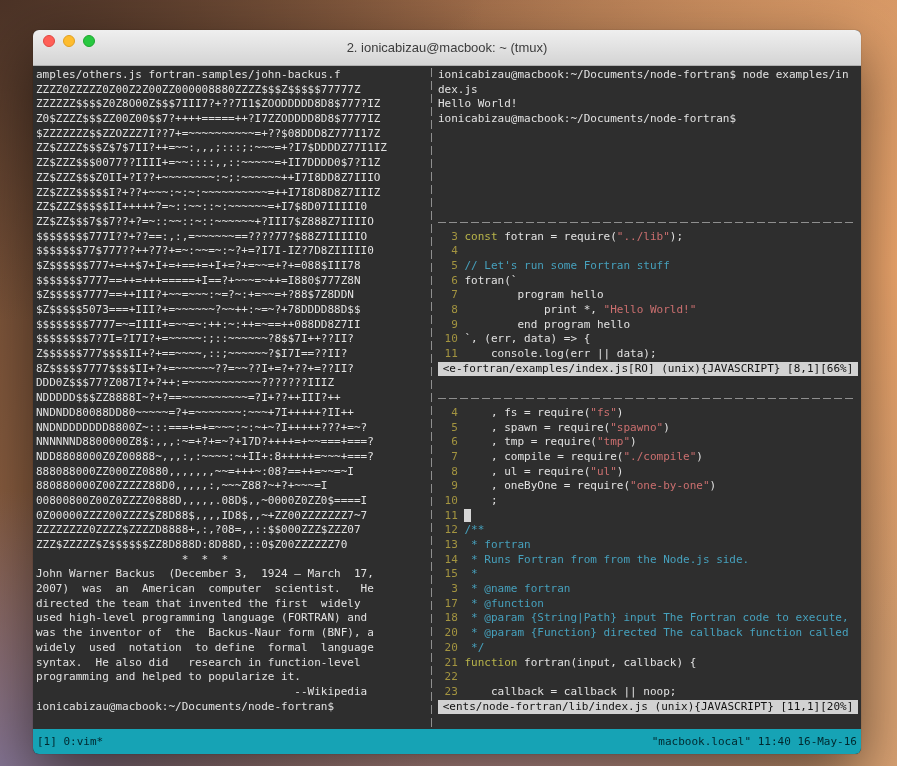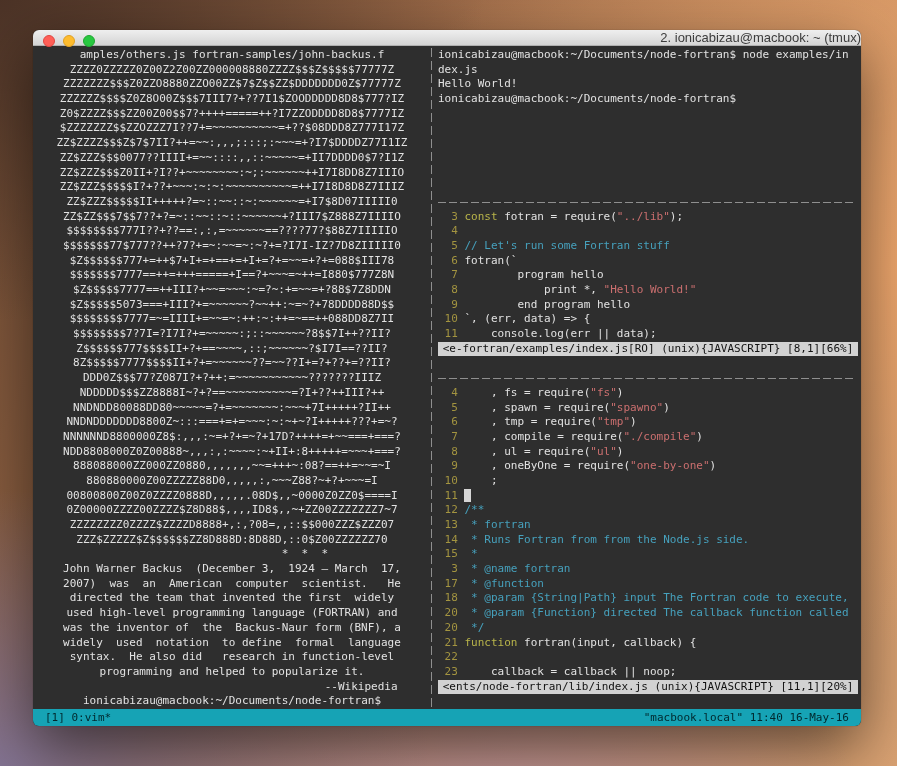--- a/index.html
+++ b/index.html
@@ -19,35 +19,35 @@
       radial-gradient(70% 50% at 55% 108%, rgba(186,148,170,.85) 0%, rgba(186,148,170,0) 60%),
       radial-gradient(90% 70% at 0% 0%, rgba(74,50,38,.95) 0%, rgba(74,50,38,0) 60%),
       linear-gradient(115deg, #6d4a33 0%, #9c6a48 35%, #cf9464 70%, #d9a273 100%);
   }
   .window{
     position:absolute;left:33px;top:30px;width:828px;border-radius:6px;overflow:hidden;
     box-shadow:0 22px 60px rgba(0,0,0,.55), 0 0 1px rgba(0,0,0,.5);
     background:var(--term-bg);
   }
   .titlebar{
-    height:16px;background:linear-gradient(#efefef,#d4d4d4);
+    height:36px;background:linear-gradient(#efefef,#d4d4d4);
     border-bottom:1px solid #b0b0b0;position:relative;
-    display:flex;align-items:center;justify-content:flex-end;
+    display:flex;align-items:center;justify-content:center;
   }
   .title{font:13px "Liberation Sans",sans-serif;color:#3c3c3c;}
   .lights{position:absolute;left:10px;top:5px;display:flex;gap:8px;}
   .tl{width:12px;height:12px;border-radius:50%;}
   .tl.red{background:#ff5f57;border:1px solid #df4741;}
   .tl.yellow{background:#febc2e;border:1px solid #dfa023;}
   .tl.green{background:#28c840;border:1px solid #1fa630;}
   .term{
     background:var(--term-bg);display:flex;height:663px;padding:2px 3px 0 3px;
     font:11px/var(--lh) "DejaVu Sans Mono",monospace;color:var(--fg);overflow:hidden;
   }
-  .pane-left{width:392px;overflow:hidden;flex:none;text-align:center;}
+  .pane-left{width:392px;overflow:hidden;flex:none;}
   .vsep{width:8px;flex:none;position:relative;}
   .vsep::before{
     content:"";position:absolute;top:0;bottom:0;left:3px;width:1px;
     background:repeating-linear-gradient(to bottom, var(--border) 0 9px, rgba(0,0,0,0) 9px 13px);
   }
   .right-col{flex:1;display:flex;flex-direction:column;overflow:hidden;padding-left:2px;}
   .shell-pane{height:calc(var(--lh) * 10);overflow:hidden;}
   .hsep{height:var(--lh);position:relative;}
   .hsep::before{
     content:"";position:absolute;left:0;right:2px;top:7px;height:1px;
@@ -59,44 +59,43 @@
   .c-keyword{color:var(--keyword);}
   .c-string{color:var(--string);}
   .c-comment{color:var(--comment);}
   .c-cursor{background:var(--cursor-bg);color:var(--cursor-fg);}
   .statusline{
     height:var(--lh);line-height:var(--lh);background:var(--status-bg);color:var(--status-fg);
     white-space:pre;overflow:hidden;text-align:center;
   }
   .cmdline{height:var(--lh);}
   .tmuxbar{
-    height:17px;background:var(--tmux-bg);color:var(--tmux-fg);
+    height:25px;background:var(--tmux-bg);color:var(--tmux-fg);
     display:flex;justify-content:space-between;align-items:center;
-    font:11px "DejaVu Sans Mono",monospace;padding:0 12px;white-space:pre;
+    font:11px "DejaVu Sans Mono",monospace;padding:0 4px;white-space:pre;
   }
 </style>
 </head>
 <body>
 
 <div class="window">
   <div class="titlebar">
     <div class="lights">
       <span class="tl red"></span>
       <span class="tl yellow"></span>
       <span class="tl green"></span>
     </div>
     <div class="title">2. ionicabizau@macbook: ~ (tmux)</div>
   </div>
 
   <div class="term">
     <div class="pane-left">
       <div>
           <div class="tline">amples/others.js fortran-samples/john-backus.f</div>
           <div class="tline">ZZZZ0ZZZZZ0Z00Z2Z00ZZ000008880ZZZZ$$$Z$$$$$77777Z</div>
-          <div class="tline">ZZZZZZZ$$$Z0ZZO8880ZZO00ZZ$7$Z$$ZZ$DDDDDDD0Z$77777Z</div>
           <div class="tline">ZZZZZZ$$$$Z0Z8O00Z$$$7III7?+??7I1$ZOODDDDD8D8$777?IZ</div>
           <div class="tline">Z0$ZZZZ$$$ZZ00Z00$$7?++++=====++?I7ZZODDDD8D8$7777IZ</div>
           <div class="tline">$ZZZZZZZ$$ZZOZZZ7I??7+=~~~~~~~~~~=+??$08DDD8Z777I17Z</div>
           <div class="tline">ZZ$ZZZZ$$$Z$7$7II?++=~~:,,,;:::;:~~~=+?I7$DDDDZ77I1IZ</div>
           <div class="tline">ZZ$ZZZ$$$0077??IIII+=~~::::,,::~~~~~=+II7DDDD0$7?I1Z</div>
           <div class="tline">ZZ$ZZZ$$$Z0II+?I??+~~~~~~~~:~;:~~~~~~++I7I8DD8Z7IIIO</div>
           <div class="tline">ZZ$ZZZ$$$$$I?+??+~~~:~:~:~~~~~~~~~~=++I7I8D8D8Z7IIIZ</div>
           <div class="tline">ZZ$ZZZ$$$$$II+++++?=~::~~::~:~~~~~~=+I7$8D07IIIII0</div>
           <div class="tline">ZZ$ZZ$$$7$$7??+?=~::~~::~::~~~~~~+?III7$Z888Z7IIIIO</div>
           <div class="tline">$$$$$$$$777I??+??==:,:,=~~~~~~==????77?$88Z7IIIIIO</div>

